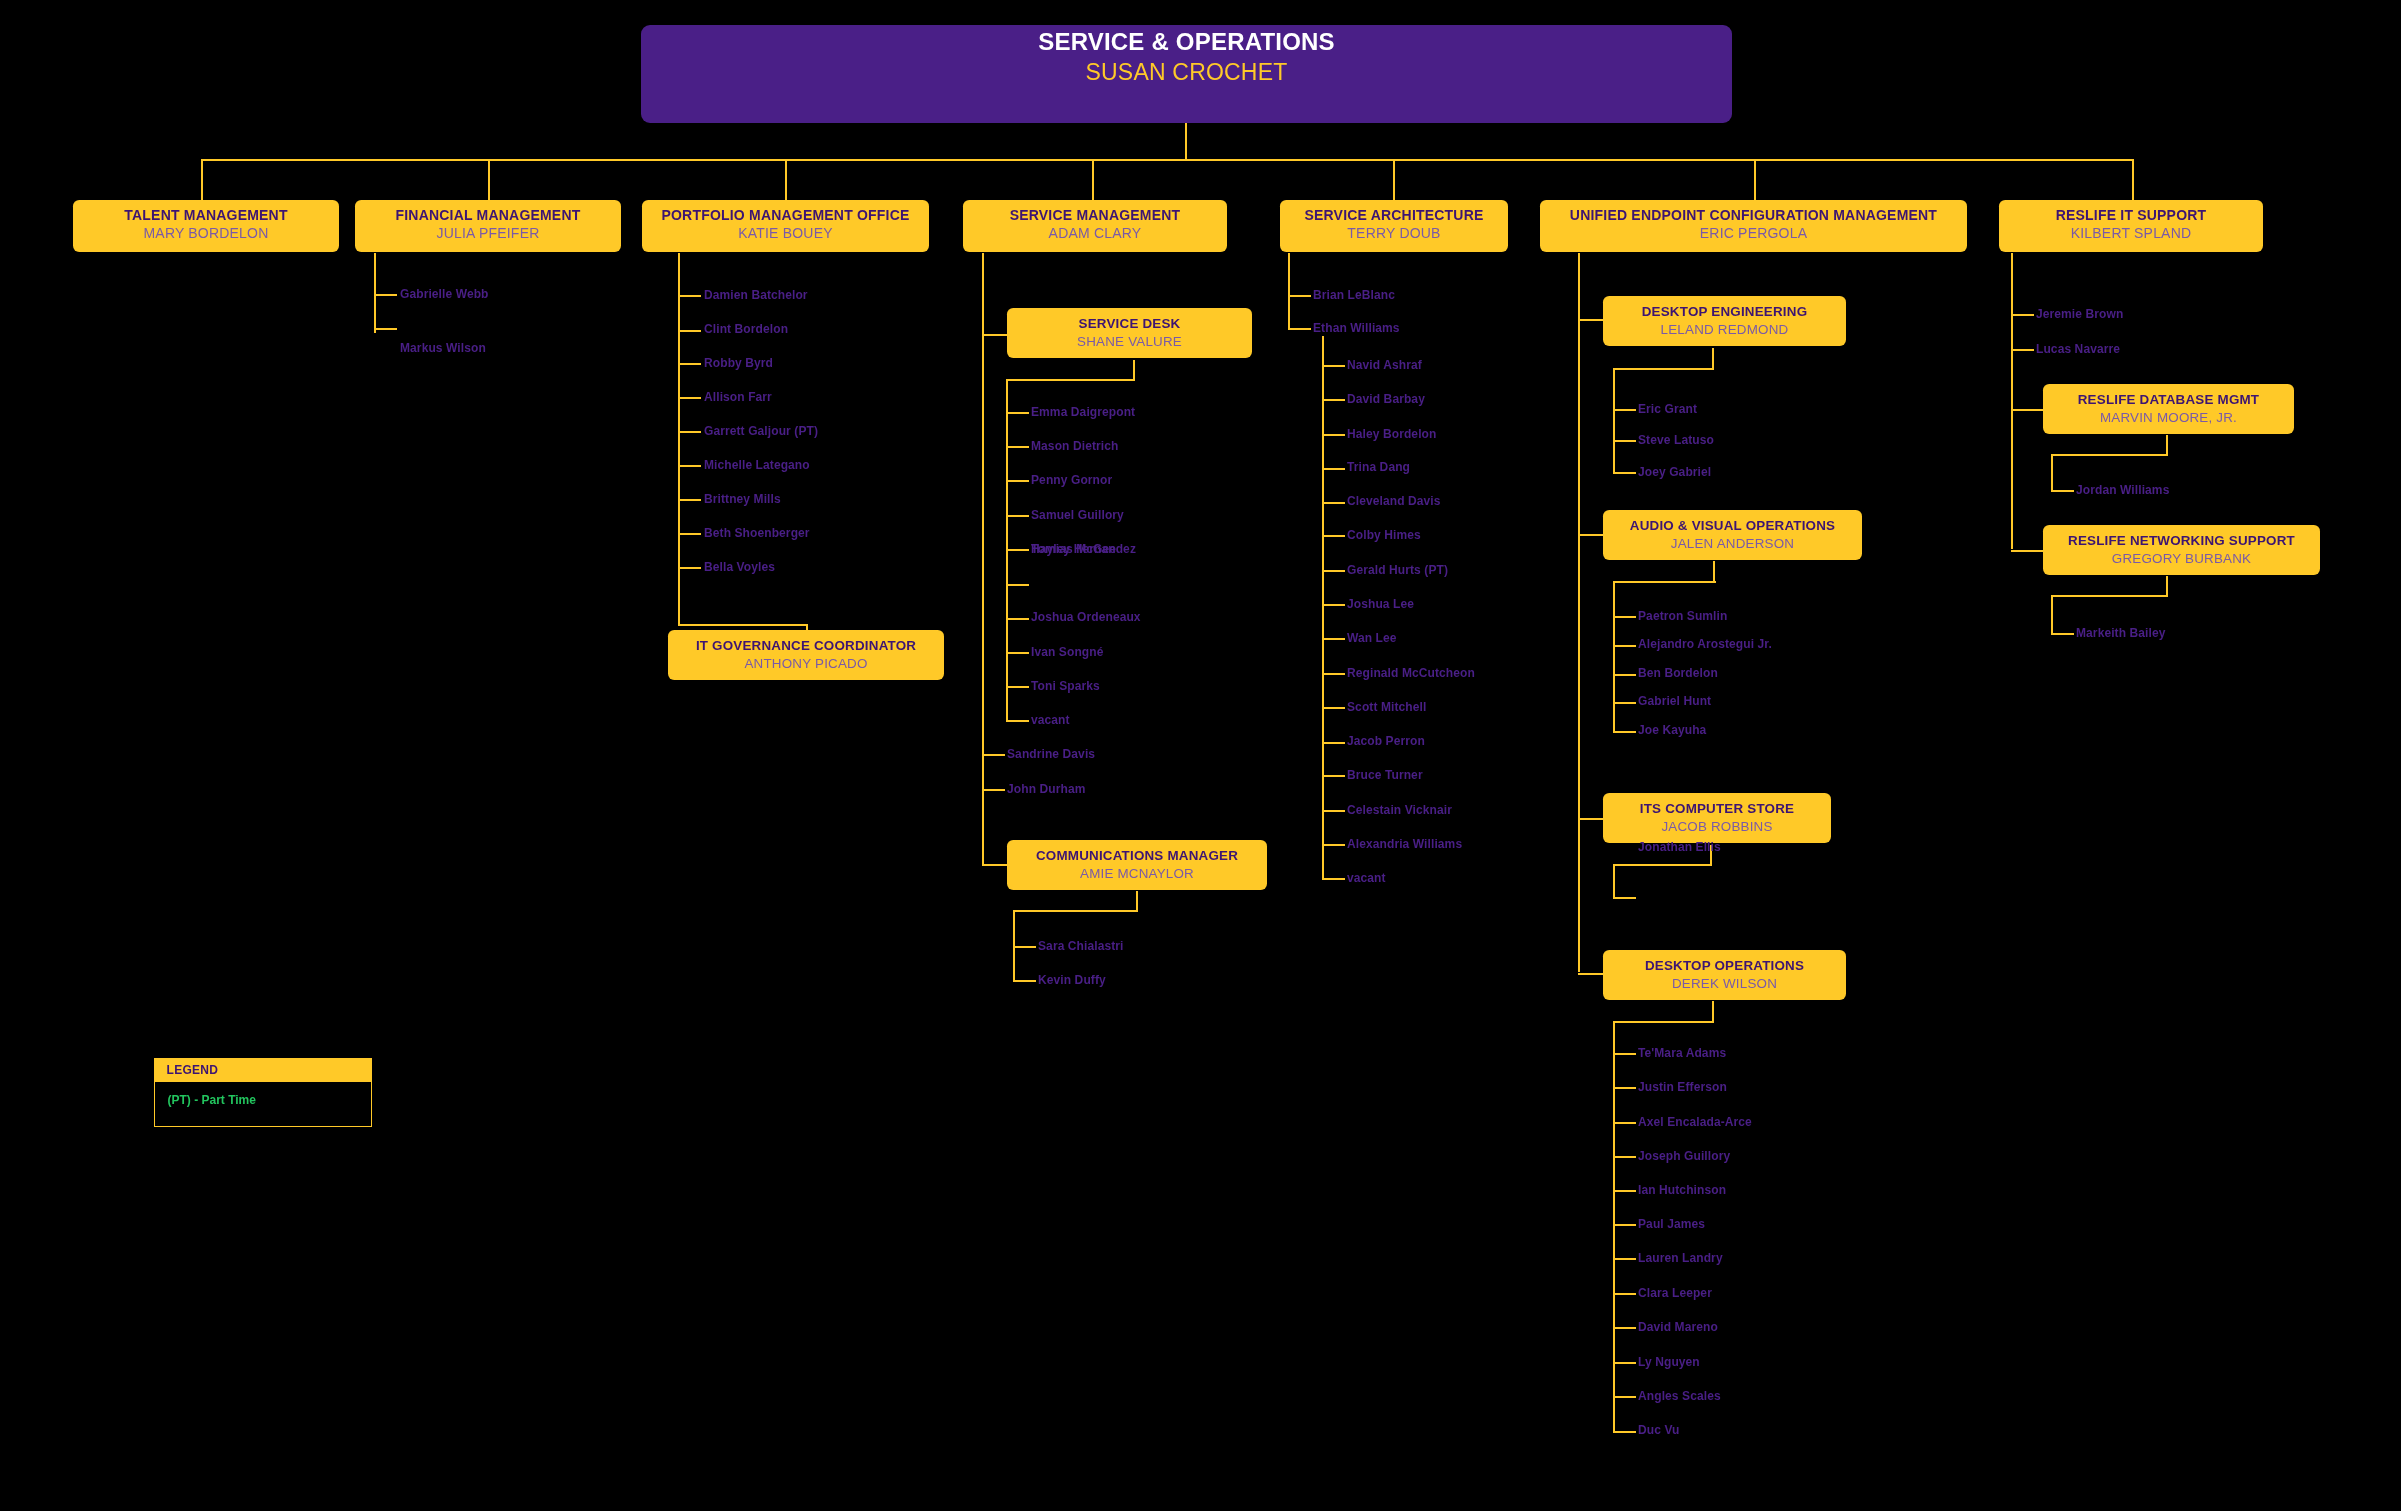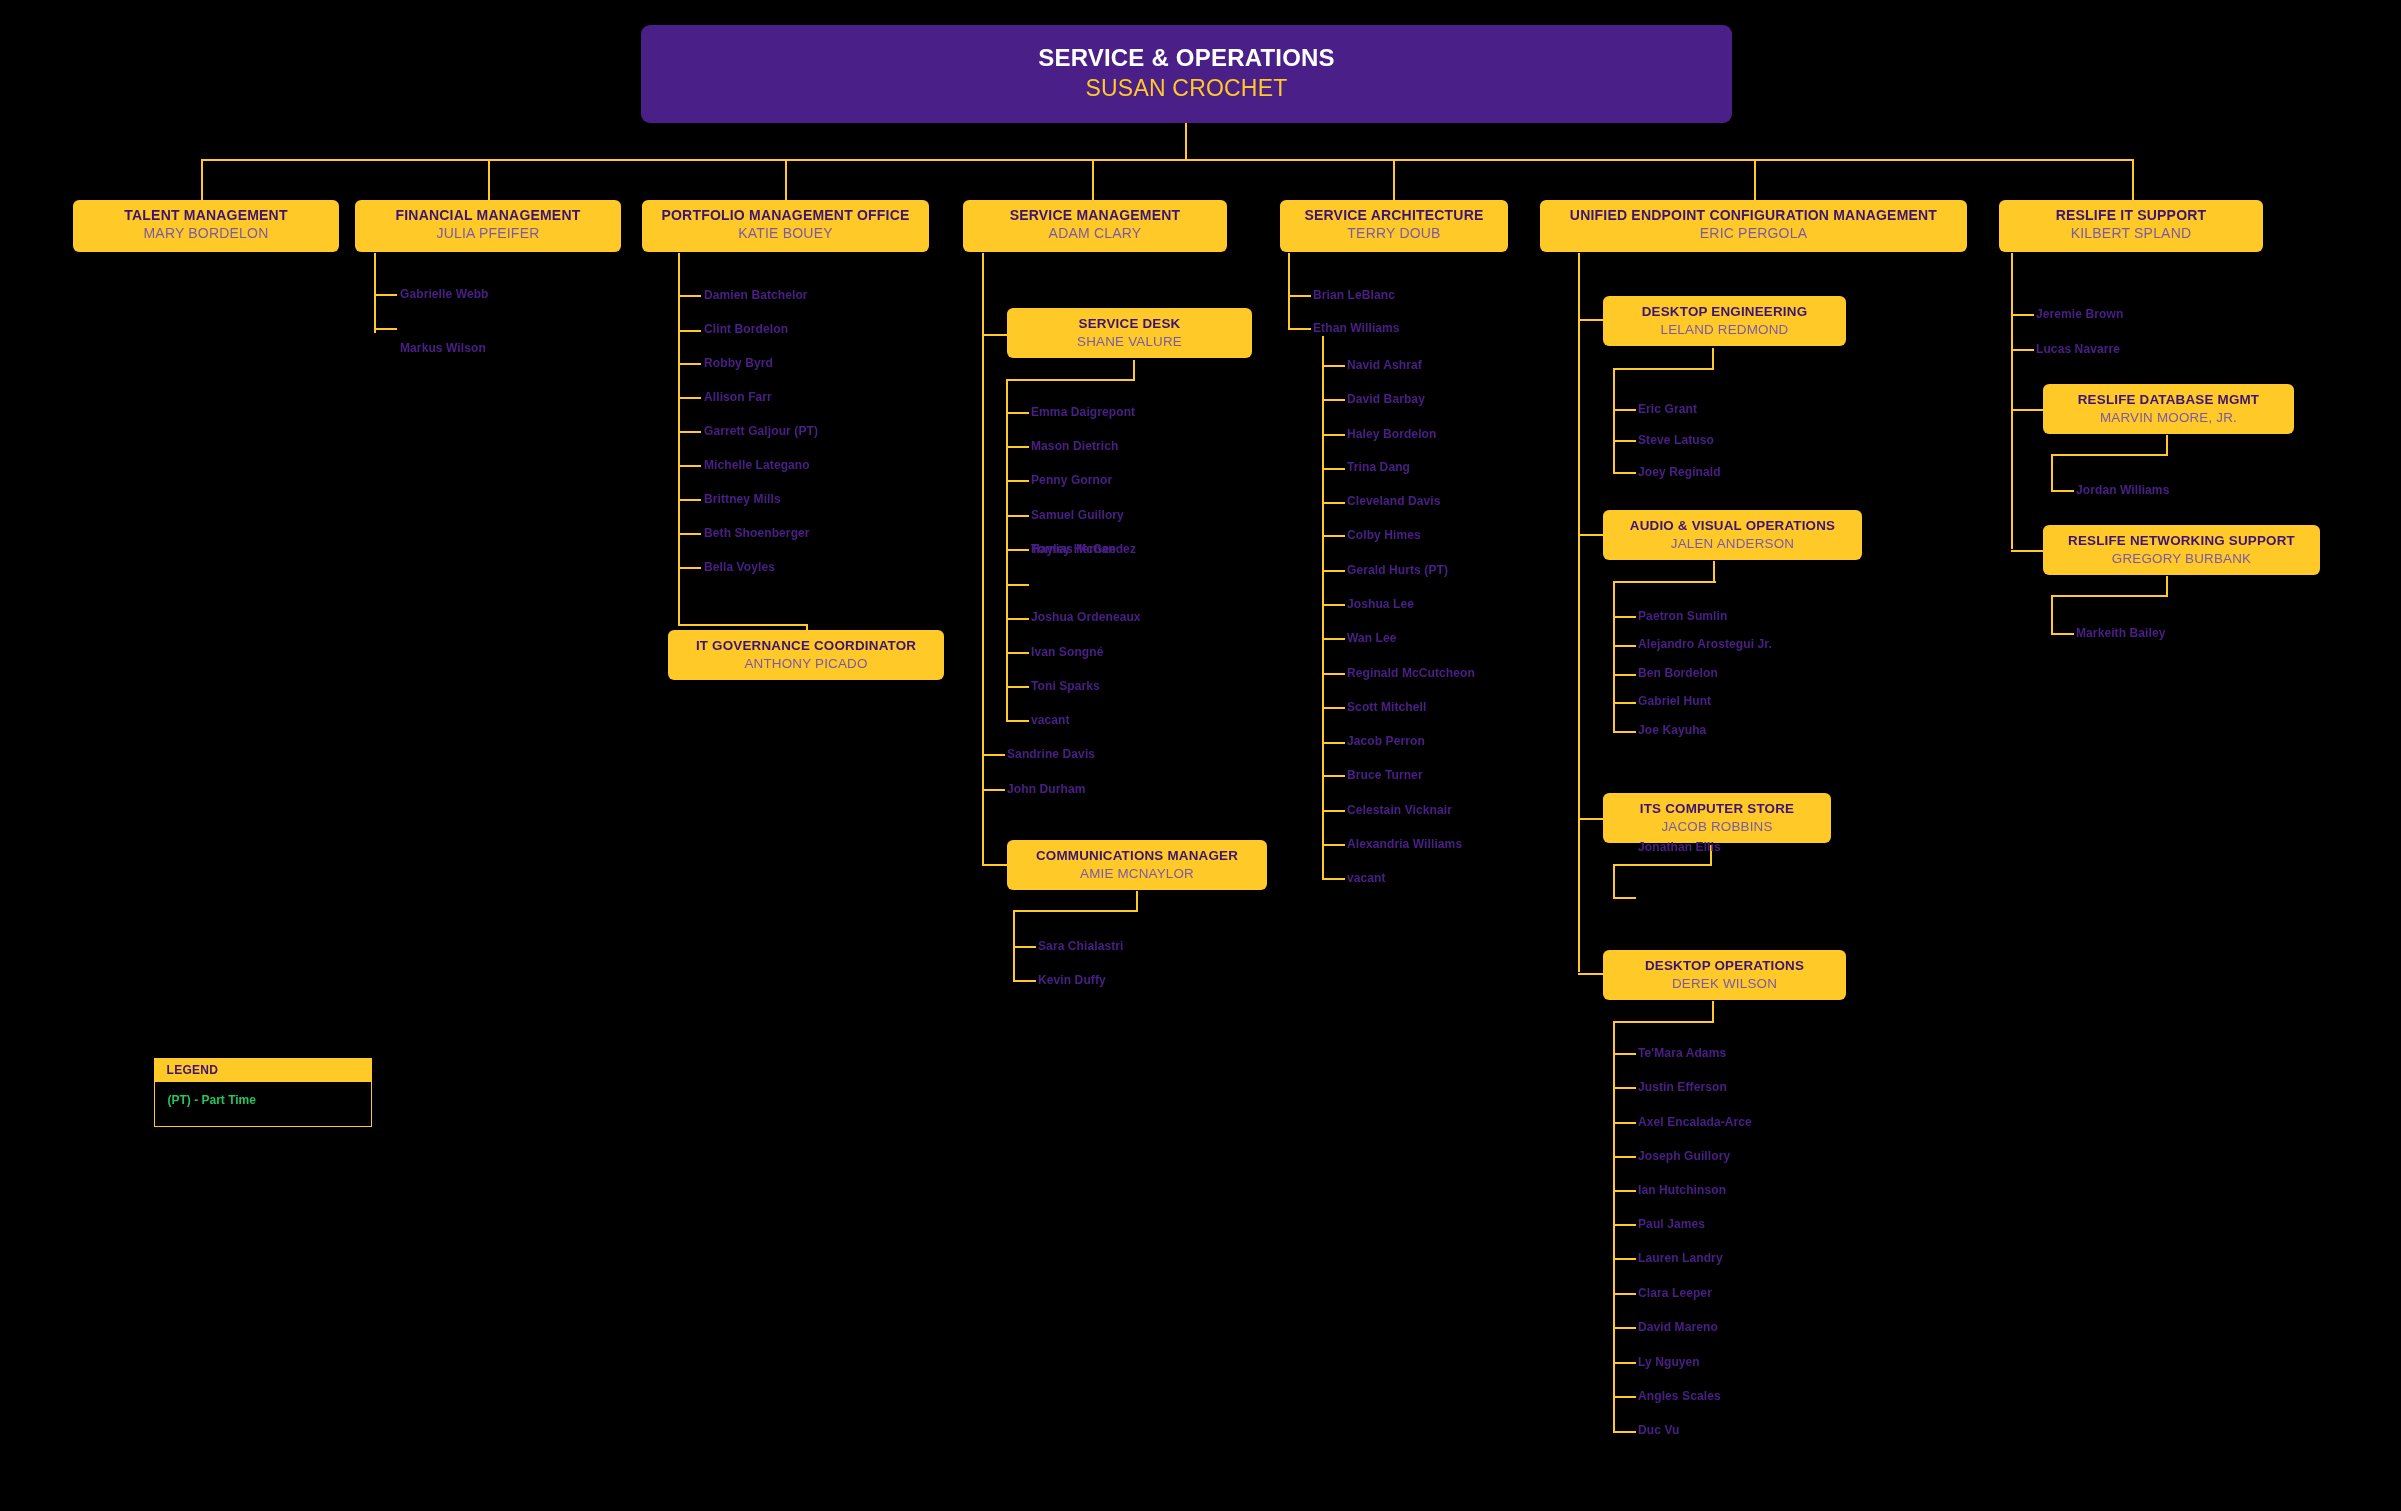--- a/index.html
+++ b/index.html
@@ -93,21 +93,21 @@
     font-weight: bold;
     font-size: 12px;
     padding: 10.7px 12.5px 19.6px;
   }
 </style>
 </head>
 <body>
 
 <div id="chart-root">
 
-  <div class="node root" style="left:641px; top:25px; width:1091px; height:98px; padding-top:20px;">
+  <div class="node root" style="left:641px; top:25px; width:1091px; height:98px; padding-top:4px;">
     <span class="title">SERVICE &amp; OPERATIONS</span>
     <span class="person">SUSAN CROCHET</span>
   </div>
 
   <div class="line v" style="left:1185px; top:123px; height:37px;"></div>
   <div class="line h" style="left:201px; top:159px; width:1932px;"></div>
 
   <div class="line v" style="left:201px; top:159px; height:41px;"></div>
   <div class="line v" style="left:488px; top:159px; height:41px;"></div>
   <div class="line v" style="left:785px; top:159px; height:41px;"></div>
@@ -287,21 +287,21 @@
   </div>
 
   <div class="line v" style="left:1712px; top:348px; height:21.4px;"></div>
   <div class="line h" style="left:1613px; top:368px; width:101px;"></div>
   <div class="line v" style="left:1613px; top:368px; height:104px;"></div>
   <div class="line h" style="left:1613px; top:409px; width:23px;"></div>
   <div class="line h" style="left:1613px; top:440px; width:23px;"></div>
   <div class="line h" style="left:1613px; top:472px; width:23px;"></div>
   <div class="staff" style="left:1638px; top:402px;">Eric Grant</div>
   <div class="staff" style="left:1638px; top:433px;">Steve Latuso</div>
-  <div class="staff" style="left:1638px; top:465px;">Joey Reginald</div>
+  <div class="staff" style="left:1638px; top:465px;">Joey Gabriel</div>
 
   <div class="line h" style="left:1578px; top:534px; width:27px;"></div>
   <div class="node sub" style="left:1603px; top:510px; width:259px;">
     <span class="title">AUDIO &amp; VISUAL OPERATIONS</span>
     <span class="person">JALEN ANDERSON</span>
   </div>
 
   <div class="line v" style="left:1713px; top:561px; height:21.4px;"></div>
   <div class="line h" style="left:1613px; top:581px; width:103px;"></div>
   <div class="line v" style="left:1613px; top:581px; height:152px;"></div>

